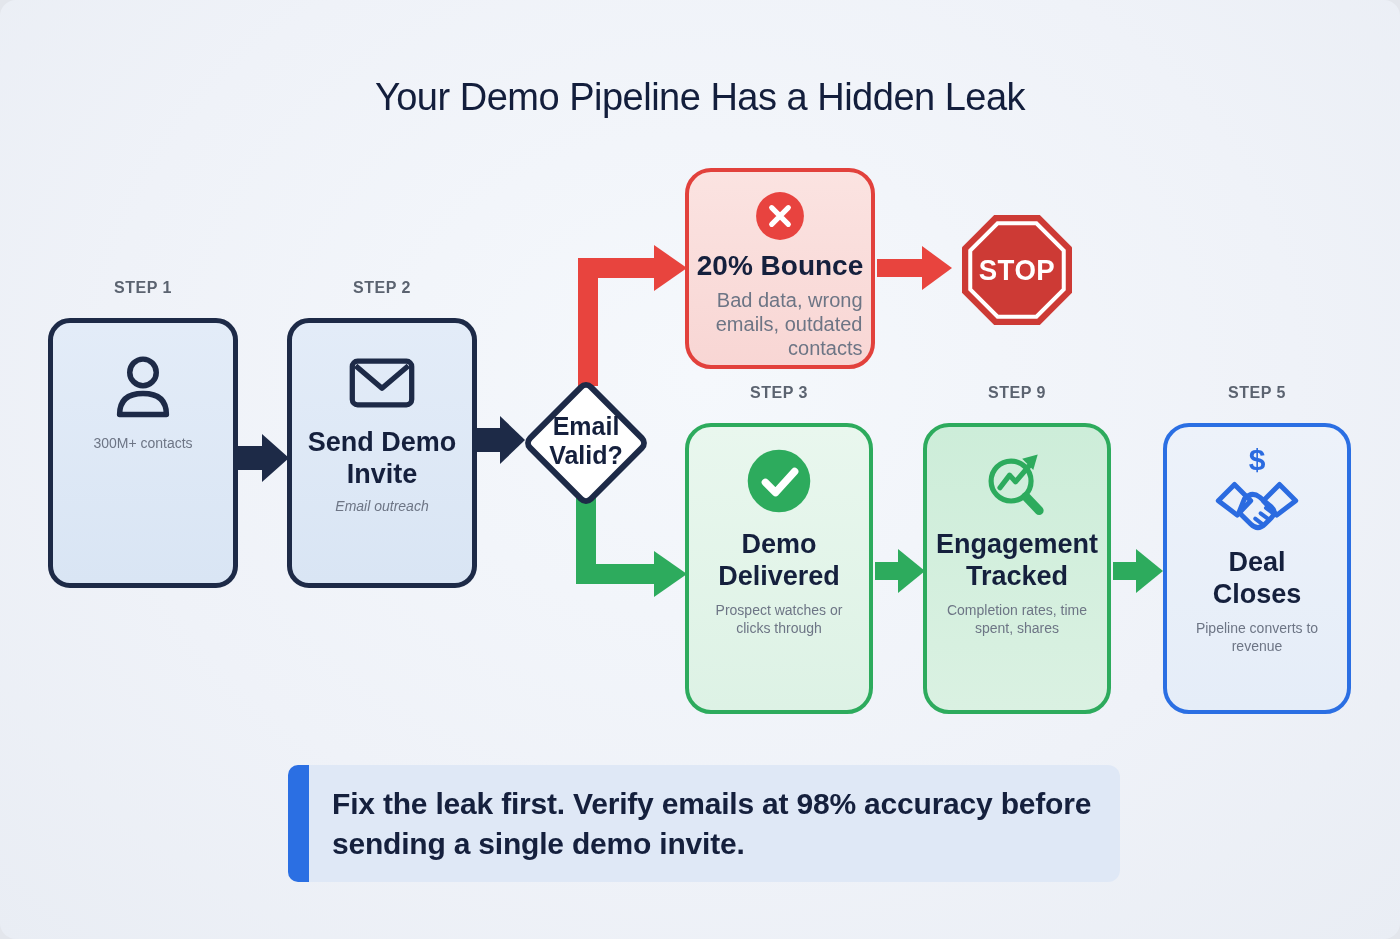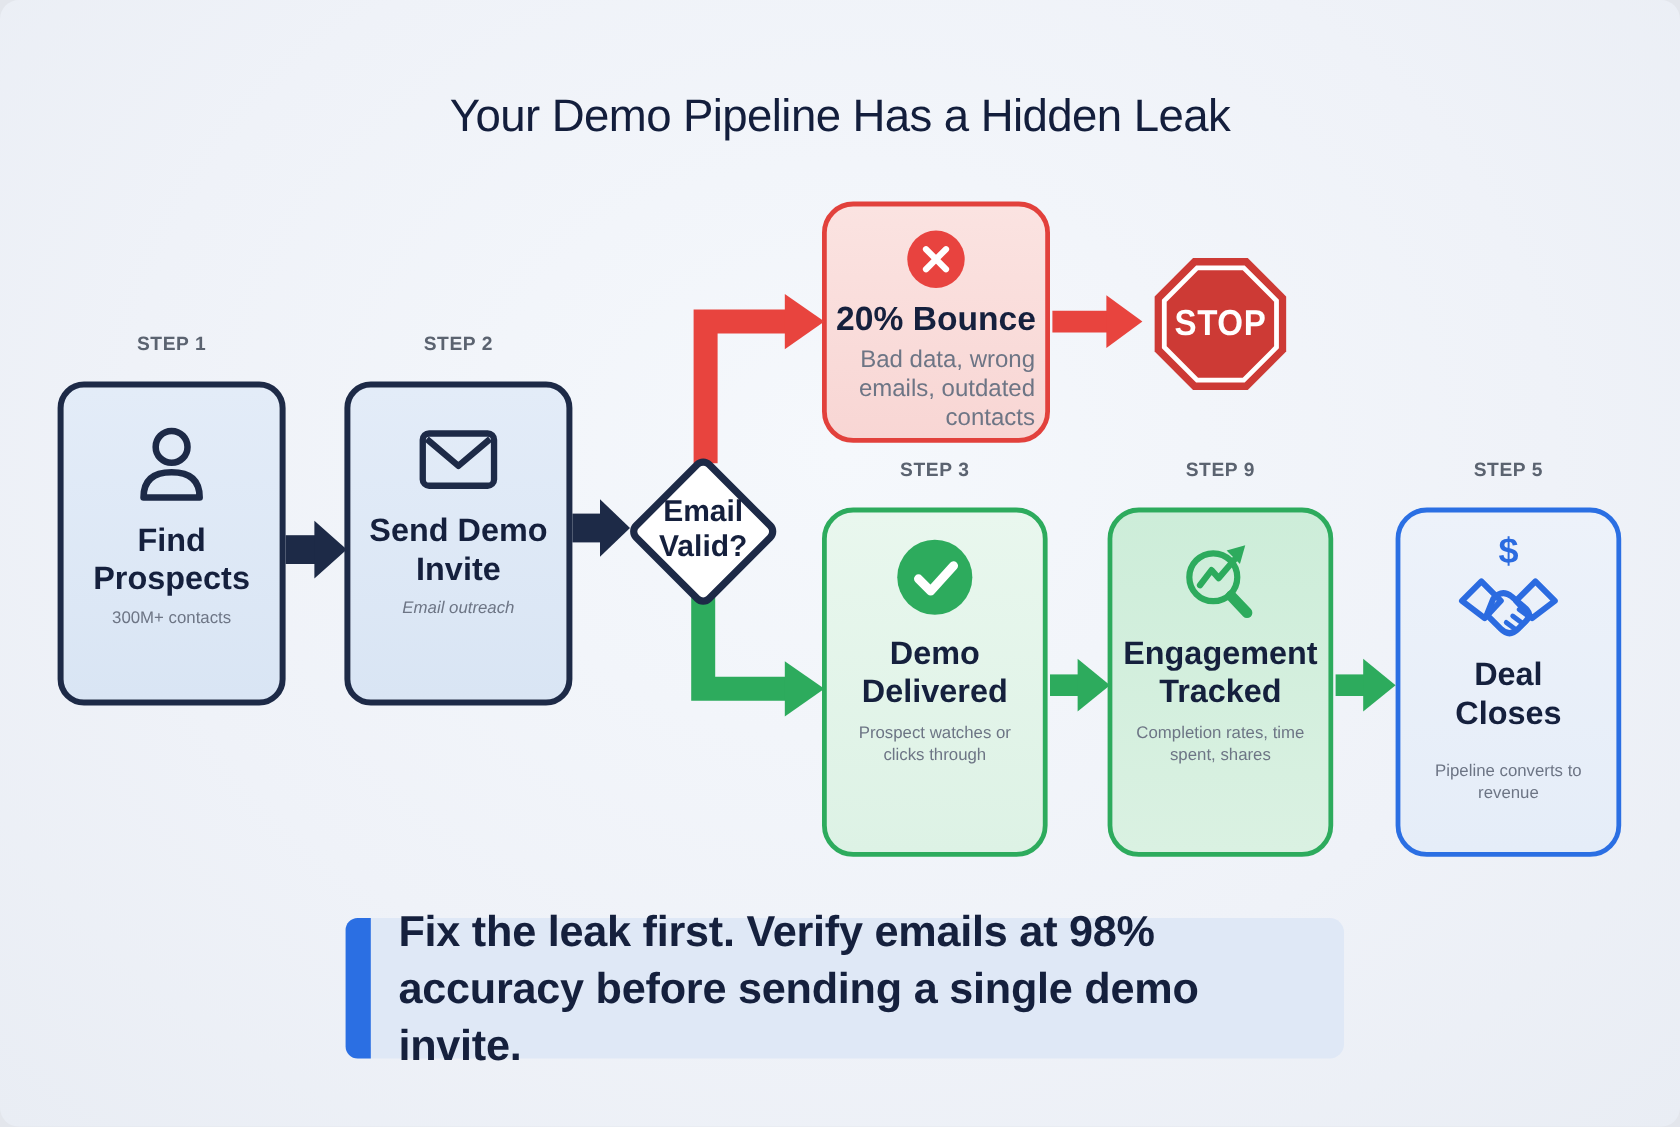--- a/index.html
+++ b/index.html
@@ -59,21 +59,21 @@
   .callout{
     left:288px;top:765px;width:832px;height:117px;border-radius:12px;
     background:#dfe8f6;box-sizing:border-box;z-index:2;
   }
   .callout-bar{
     left:0;top:0;width:21px;height:117px;background:#2b6fe3;
     border-radius:10px 0 0 10px;
   }
   .callout-text{
     left:44px;top:0;width:770px;height:117px;display:flex;align-items:center;
-    font-size:36px;font-weight:700;color:#15203d;line-height:1.33;letter-spacing:-0.2px;
+    font-size:30px;font-weight:700;color:#15203d;line-height:1.33;letter-spacing:-0.2px;
   }
   .stop-text{
     left:962px;top:253px;width:110px;text-align:center;z-index:4;
     font-size:30px;font-weight:700;color:#ffffff;letter-spacing:0.5px;
     transform:scaleX(.92);
   }
   .dollar{font-size:30px;font-weight:700;color:#2b6be0;line-height:1;margin-bottom:2px;}
   svg{display:block;}
   .connectors{left:0;top:0;z-index:3;pointer-events:none;}
   .stop-svg{left:962px;top:215px;z-index:3;}
@@ -129,21 +129,20 @@
     </g>
   </svg>
 
   <div class="abs box box-blue" style="left:48px;top:318px;">
     <span>
       <svg width="78" height="78" viewBox="0 0 100 100">
         <circle cx="50" cy="30" r="17" fill="none" stroke="#1d2a47" stroke-width="7"></circle>
         <path d="M20 84 Q20 57 50 57 Q80 57 80 84 Z" fill="none" stroke="#1d2a47" stroke-width="7" stroke-linejoin="round"></path>
       </svg>
     </span>
-    <div class="heading" style="width:150px;margin-top:8px;">Find Prospects</div>
     <div class="sub" style="width:120px;margin-top:8px;">300M+ contacts</div>
   </div>
 
   <div class="abs box box-blue" style="left:287px;top:318px;">
     <span style="margin-top:8px;">
       <svg width="66" height="52" viewBox="0 0 100 76">
         <rect x="5" y="5" width="90" height="66" rx="8" fill="none" stroke="#1d2a47" stroke-width="8"></rect>
         <path d="M10 12 L50 46 L90 12" fill="none" stroke="#1d2a47" stroke-width="8" stroke-linejoin="round"></path>
       </svg>
     </span>
@@ -205,21 +204,21 @@
           <path d="M36 24 q8 -9 17 -2 l13 11 q6 6 0 12 l-7 7 q-8 8 -16 0 l-13 -13 z"></path>
           <g stroke-width="4.5">
             <path d="M48 46 l8 6"></path>
             <path d="M54 40 l8 6"></path>
             <path d="M60 34 l8 6"></path>
           </g>
         </g>
       </svg>
     </span>
     <div class="heading" style="width:110px;margin-top:10px;">Deal Closes</div>
-    <div class="sub" style="width:135px;margin-top:24px;">Pipeline converts to revenue</div>
+    <div class="sub" style="width:135px;margin-top:10px;">Pipeline converts to revenue</div>
   </div>
 
   <div class="abs callout">
     <div class="abs callout-bar"></div>
     <div class="abs callout-text">Fix the leak first. Verify emails at 98% accuracy before sending a single demo invite.</div>
   </div>
 
 </div>
 
 </body></html>

